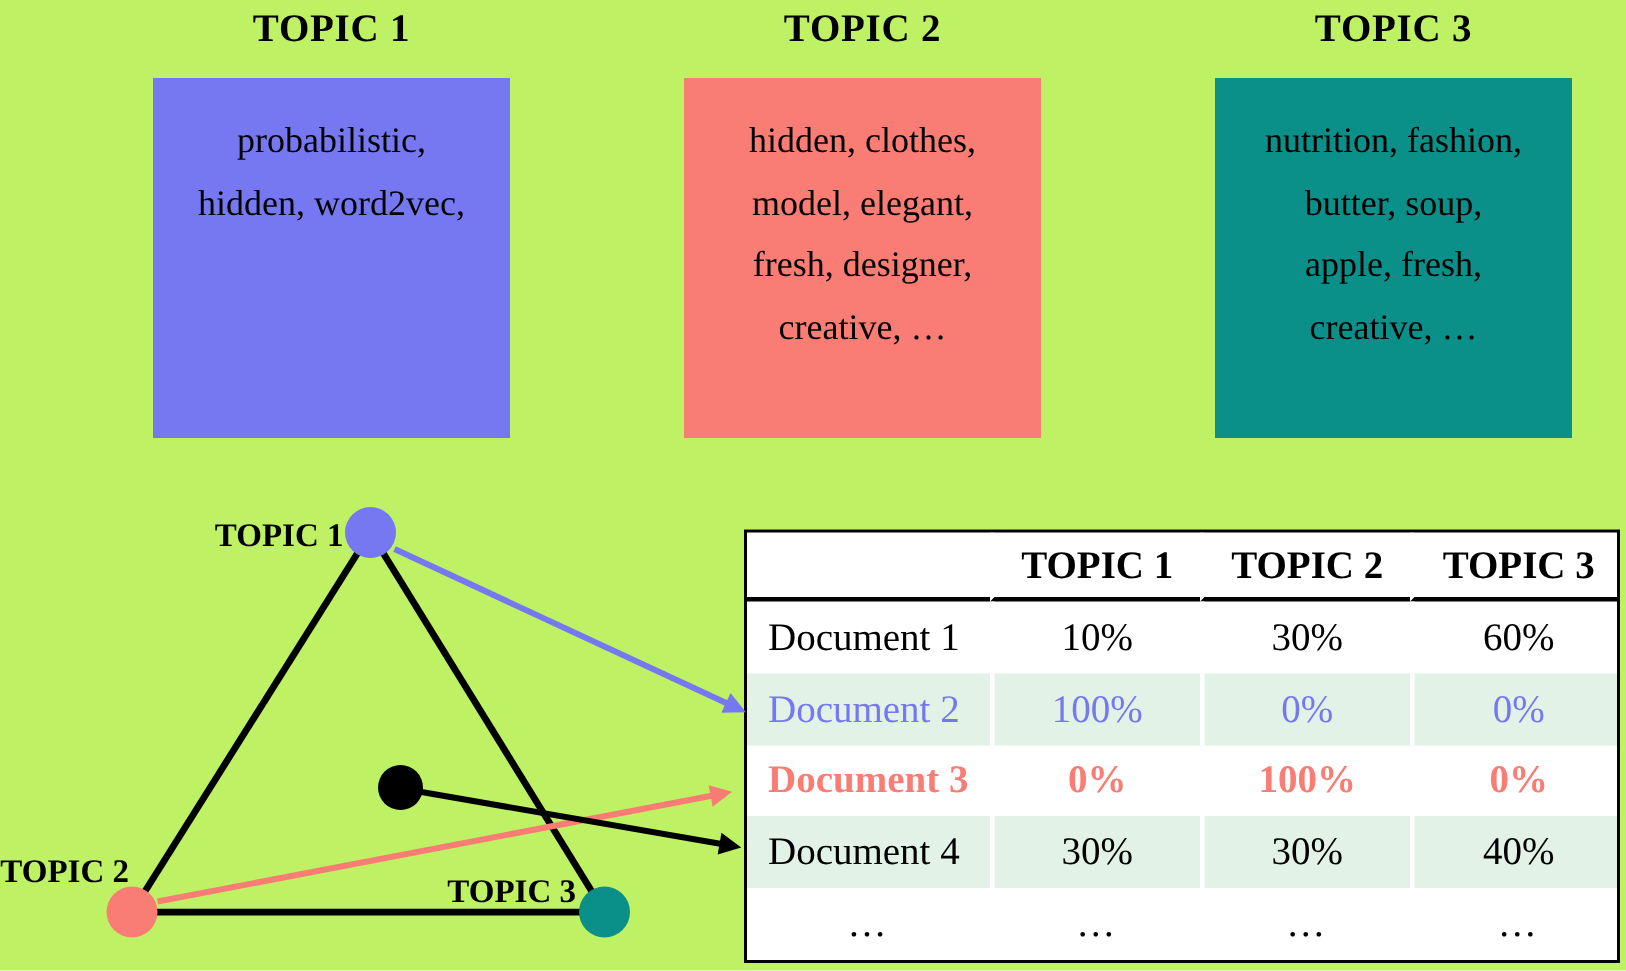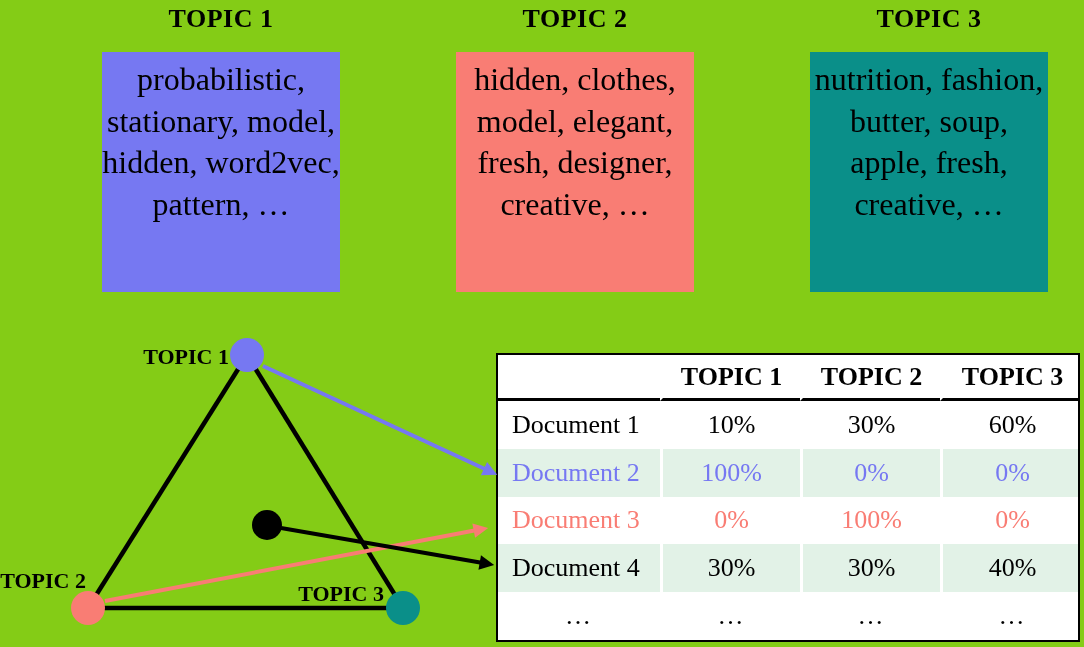--- a/index.html
+++ b/index.html
@@ -1,28 +1,28 @@
 <!DOCTYPE html>
 <html style="--c-topic1: #7678F2; --c-topic2: #F97D74; --c-topic3: #0A8F89; --c-highlight: #E2F2E7; --c-ink: #000000;"><head>
 <meta charset="utf-8">
 <style>
   html,body{margin:0;padding:0;background:#fff;}
   .stage{
     position:relative;width:1084px;height:647px;overflow:hidden;
-    font-family:"Liberation Serif","DejaVu Serif",serif;color:#000;background:#84cc16;
+    font-family:"Liberation Serif","DejaVu Serif",serif;color:#000;background:#bef264;
   }
   
   .topic-group{position:absolute;top:0;width:238px;}
   .topic-group h2{
     margin:0;text-align:center;font-size:26px;font-weight:bold;
     line-height:30px;padding-top:4px;letter-spacing:.5px;
   }
   .word-box{
     position:absolute;top:52px;left:0;width:238px;height:240px;
-    text-align:center;font-size:32px;padding-top:7px;box-sizing:border-box;
+    text-align:center;font-size:24px;padding-top:22px;box-sizing:border-box;
   }
   .word-box .wline{display:block;line-height:41.5px;white-space:nowrap;}
   .box1{background:var(--c-topic1,#7678F2);}
   .box2{background:var(--c-topic2,#F97D74);}
   .box3{background:var(--c-topic3,#0A8F89);}
   .tg1{left:102px;} .tg2{left:456px;} .tg3{left:810px;}
 
   
   .simplex{position:absolute;left:0;top:320px;width:1084px;height:327px;pointer-events:none;z-index:5;}
   .edge{stroke:#000;stroke-width:4.5;fill:none;}
@@ -42,35 +42,33 @@
   table.doc-table{border-collapse:separate;border-spacing:0;width:100%;height:100%;table-layout:fixed;font-size:26px;}
   .doc-table th{
     font-weight:bold;text-align:center;vertical-align:middle;height:43px;
     border-bottom:3px solid #000;padding:0;
   }
   .doc-table td{height:32px;vertical-align:middle;text-align:center;padding:0;}
   .doc-table td.rowlabel{text-align:left;padding-left:14px;}
   .doc-table td + td, .doc-table th + th{border-left:3px solid #fff;}
   tr.hl{background:var(--c-highlight,#E2F2E7);}
   tr.ink1 td{color:var(--c-topic1,#7678F2);}
-  tr.ink2 td{color:var(--c-topic2,#F97D74);}
+  tr.ink2 td{color:var(--c-topic2,#F97D74);font-weight:bold;}
   tr.dots td{text-align:center;letter-spacing:2px;}
 </style>
 </head>
 <body>
 
 <div class="stage">
 
   <div class="topic-group tg1">
     <h2>TOPIC 1</h2>
     <div class="word-box box1">
       <span class="wline">probabilistic,</span>
-      <span class="wline">stationary, model,</span>
       <span class="wline">hidden, word2vec,</span>
-      <span class="wline">pattern, …</span>
     </div>
   </div>
 
   <div class="topic-group tg2">
     <h2>TOPIC 2</h2>
     <div class="word-box box2">
       <span class="wline">hidden, clothes,</span>
       <span class="wline">model, elegant,</span>
       <span class="wline">fresh, designer,</span>
       <span class="wline">creative, …</span>

